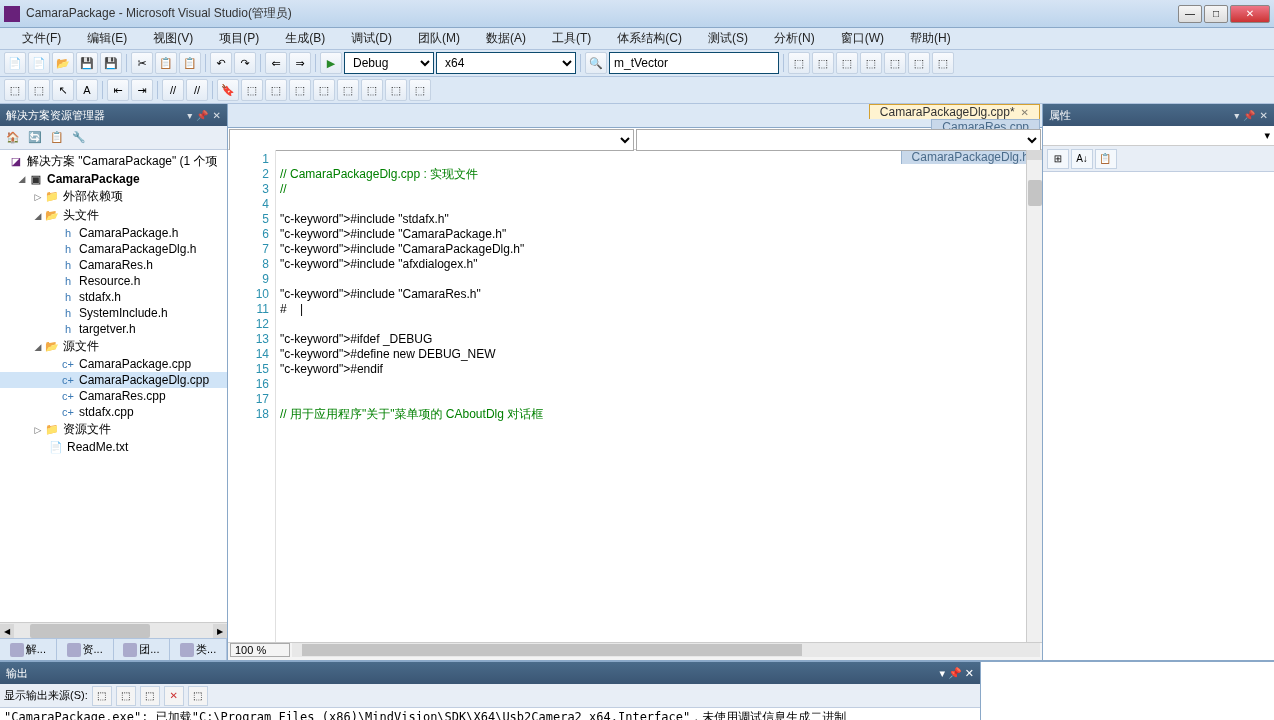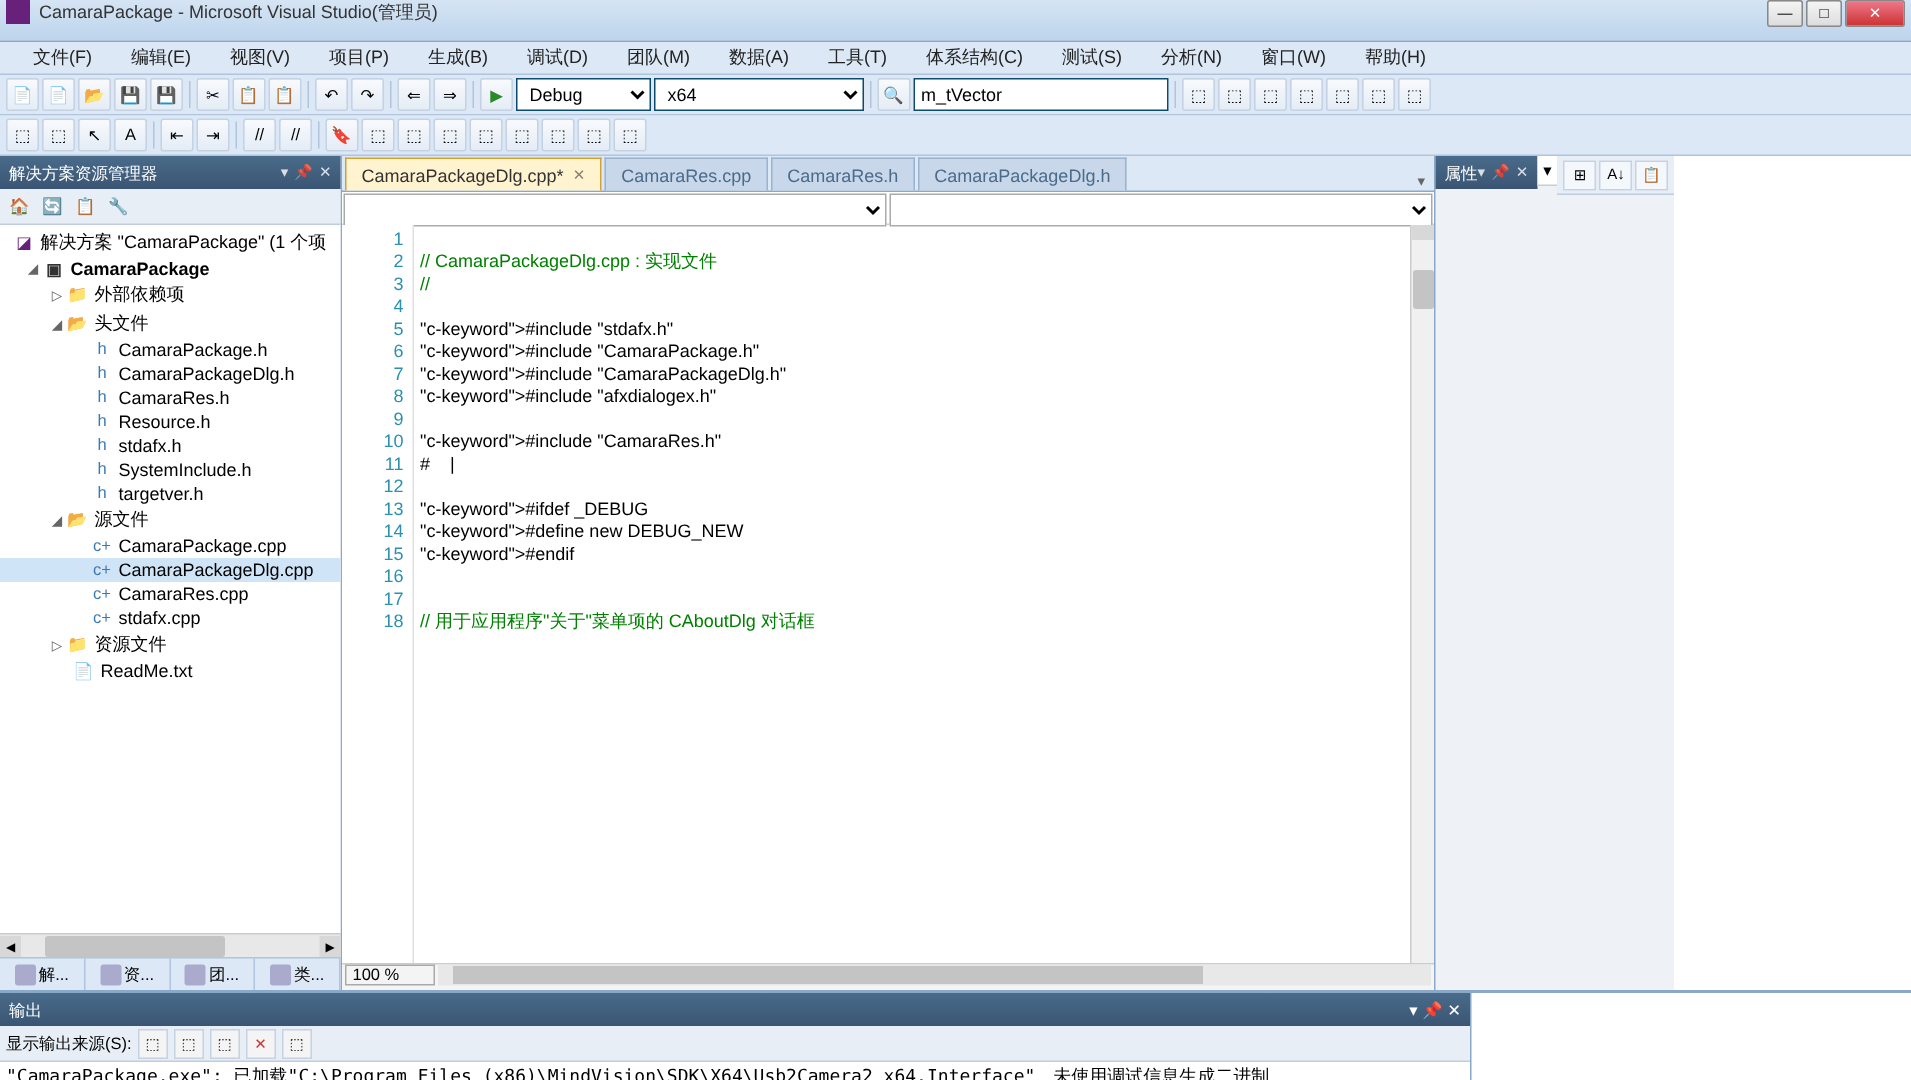--- a/index.html
+++ b/index.html
@@ -1,19 +1,19 @@
 <!DOCTYPE html>
 <html><head>
 <meta charset="utf-8">
 <style>
 * { margin: 0; padding: 0; box-sizing: border-box; font-family: "Microsoft YaHei", Tahoma, sans-serif; }
 body { width: 1274px; height: 720px; background: #eef2f7; overflow: hidden; font-size: 12px; }
 
 
-.titlebar { height: 28px; background: linear-gradient(#d6e4f4, #bcd4ec); display: flex; padding: 0 4px; border-bottom: 1px solid #8aa8c8; }
+.titlebar { height: 28px; background: linear-gradient(#d6e4f4, #bcd4ec); display: flex; align-items: center; padding: 0 4px; border-bottom: 1px solid #8aa8c8; }
 .titlebar .vs-icon { width: 16px; height: 16px; background: #68217a; margin-right: 6px; display: inline-block; }
 .titlebar .title-text { flex: 1; font-size: 12px; color: #333; }
 .win-btns { display: flex; gap: 2px; }
 .win-btn { width: 24px; height: 18px; display: flex; align-items: center; justify-content: center; font-size: 10px; border: 1px solid #888; background: linear-gradient(#f5f5f5,#ddd); border-radius: 2px; cursor: pointer; }
 .win-btn.close { background: linear-gradient(#e78,#c33); color: #fff; width: 40px; }
 
 
 .menubar { height: 22px; background: #dce8f5; display: flex; align-items: center; padding: 0 4px; border-bottom: 1px solid #b0c4de; }
 .menubar .menu-item { padding: 2px 8px; font-size: 12px; color: #222; cursor: pointer; margin-left: 10px; }
 
@@ -50,21 +50,21 @@
 .tree-scrollbar .sb-thumb { position: absolute; left: 30px; width: 120px; height: 14px; top: 1px; background: #c4c4c4; border-radius: 2px; }
 .tree-scrollbar .sb-arr { position: absolute; width: 14px; height: 14px; top: 1px; background: #d8d8d8; font-size: 8px; display: flex; align-items: center; justify-content: center; }
 
 
 .left-tabs { height: 22px; background: #dce8f5; display: flex; border-top: 1px solid #b0c4de; }
 .left-tab { flex: 1; display: flex; align-items: center; justify-content: center; font-size: 11px; border-right: 1px solid #b0c4de; cursor: pointer; padding: 0 2px; overflow: hidden; }
 .left-tab .lt-icon { width: 14px; height: 14px; margin-right: 2px; background: #aac; border-radius: 2px; }
 
 
 .editor-area { flex: 1; display: flex; flex-direction: column; background: #fff; }
-.doc-tabs { height: 24px; background: #dce8f5; display: flex; align-items: flex-end; border-bottom: 1px solid #8aa8c8; padding-left: 2px; }
+.doc-tabs { height: 24px; background: #dce8f5; display: flex; align-items: flex-end; border-bottom: 1px solid #8aa8c8; padding-left: 2px; flex-direction: column; }
 .doc-tab { height: 22px; padding: 0 10px; display: flex; align-items: center; font-size: 12px; background: #c8d8ea; border: 1px solid #9ab4d0; border-bottom: none; margin-right: 2px; cursor: pointer; color: #4a6b8a; }
 .doc-tab.active { background: #fff3d0; color: #333; border-color: #d4a030; }
 .doc-tab .close-x { margin-left: 6px; font-size: 10px; opacity: 0.6; }
 .doc-tabs-end { margin-left: auto; padding-right: 6px; font-size: 10px; color: #666; cursor: pointer; }
 
 .scope-bar { height: 22px; display: flex; border-bottom: 1px solid #ccc; }
 .scope-select { flex: 1; border: 1px solid #aaa; background: #fff; font-size: 12px; padding: 10px 6px; margin: 1px; }
 
 .code-wrap { flex: 1; display: flex; position: relative; overflow: hidden; }
 .gutter { width: 48px; background: #fff; border-right: 1px solid #e0e0e0; text-align: right; padding: 2px 6px 2px 0; font-family: Consolas, monospace; font-size: 12px; color: #2b91af; line-height: 15px; }
@@ -75,21 +75,21 @@
 .code-vscroll { width: 16px; background: #f0f0f0; border-left: 1px solid #ccc; position: relative; }
 .code-vscroll .vthumb { position: absolute; top: 30px; left: 1px; width: 14px; height: 26px; background: #c4c4c4; border-radius: 2px; }
 .code-vscroll .split-btn { position: absolute; top: 0; left: 0; width: 16px; height: 10px; background: #d8d8d8; cursor: pointer; }
 
 .zoom-bar { height: 18px; display: flex; align-items: flex-start; border-top: 1px solid #ccc; font-size: 11px; background: #f4f4f4; }
 .zoom-bar .zoom-sel { width: 60px; border: 1px solid #aaa; padding: 0 4px; margin-left: 2px; }
 .zoom-bar .hscroll { flex: 1; height: 14px; background: #e8e8e8; margin: 0 2px; position: relative; }
 .zoom-bar .hthumb { position: absolute; left: 10px; width: 500px; height: 12px; top: 1px; background: #c4c4c4; }
 
 
-.right-panel { width: 318px; display: flex; flex-direction: row; border-left: 1px solid #8aa8c8; }
+.right-panel { width: 232px; display: flex; flex-direction: column; border-left: 1px solid #8aa8c8; }
 .prop-toolbar { height: 26px; background: #e8eef6; display: flex; align-items: center; padding: 0 4px; gap: 2px; border-bottom: 1px solid #c0cde0; }
 .prop-toolbar .pt-btn { width: 22px; height: 20px; border: 1px solid #c4d2e3; background: #f4f8fc; cursor: pointer; display: flex; align-items: center; justify-content: center; font-size: 10px; }
 .prop-body { flex: 1; background: #fff; }
 .prop-dropdown { height: 20px; border-bottom: 1px solid #ccc; background: #fff; display: flex; align-items: center; padding: 0 4px; font-size: 11px; }
 
 
 .output-panel { height: 200px; display: flex; flex-direction: column; border-top: 2px solid #8aa8c8; }
 .output-header { height: 22px; background: linear-gradient(#4a6b8a,#3a5573); color: #fff; font-size: 11px; display: flex; align-items: center; justify-content: space-between; padding: 0 6px; }
 .output-toolbar { height: 24px; background: #e8eef6; display: flex; align-items: center; padding: 0 4px; gap: 4px; border-bottom: 1px solid #c0cde0; font-size: 11px; }
 .output-toolbar select { height: 20px; border: 1px solid #aaa; font-size: 11px; width: 260px; }

